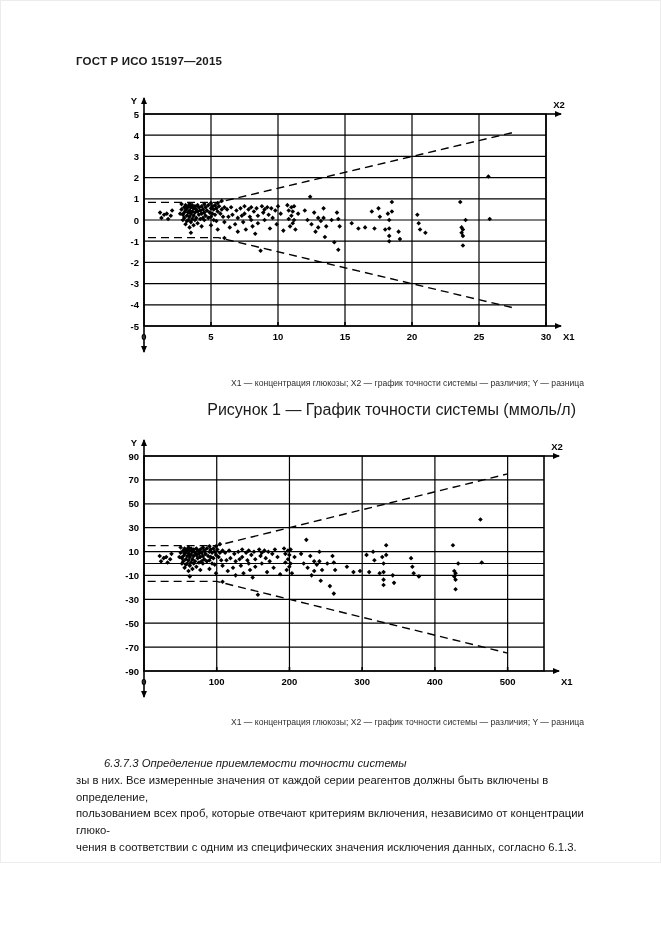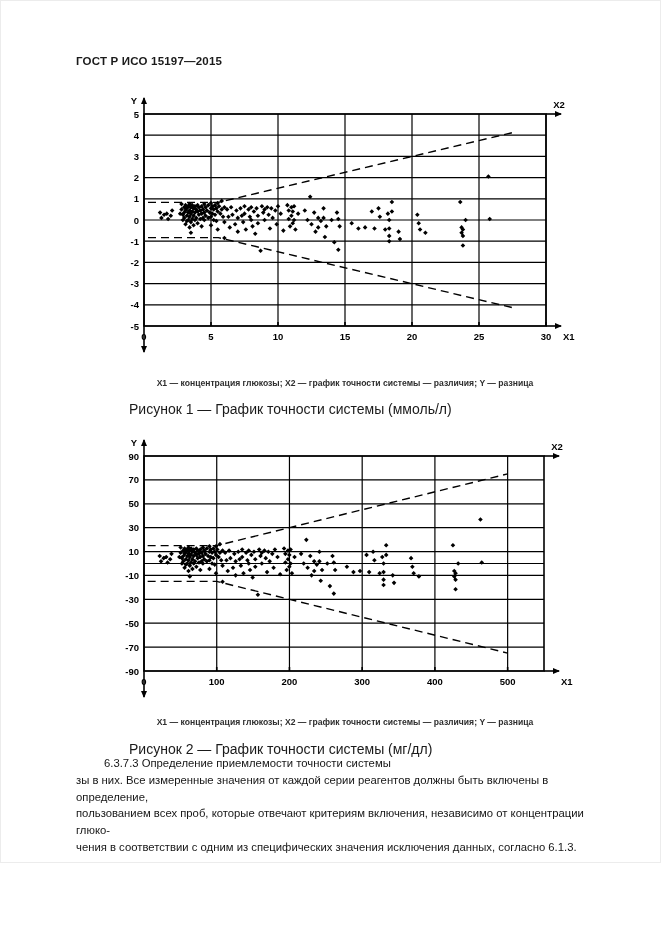--- a/index.html
+++ b/index.html
@@ -3,31 +3,31 @@
 <meta charset="utf-8">
 <style>
   html,body{margin:0;padding:0;background:#fff;}
   .page{position:relative;width:661px;height:863px;background:#ffffff;
         font-family:"Liberation Sans",sans-serif;color:#1a1a1a;
         border:1px solid #ececec;box-sizing:border-box;overflow:hidden;}
   .header{position:absolute;left:75px;top:54px;font-size:11.5px;font-weight:bold;letter-spacing:.2px;}
   .chart{position:absolute;}
   #fig1-chart{left:95px;top:85px;}
   #fig2-chart{left:95px;top:427px;}
-  .fig-caption{position:absolute;left:113px;width:462px;text-align:center;
-               font-size:8.6px;color:#2e2e2e;font-weight:bold;}
+  .fig-caption{position:absolute;left:121px;width:462px;text-align:right;
+               font-size:8.6px;color:#2e2e2e;}
   #fig1-key{top:377px;}
   #fig2-key{top:716px;}
-  .fig-title{position:absolute;left:128px;width:462px;text-align:left;
-             font-size:14px;color:#1a1a1a;}
+  .fig-title{position:absolute;left:113px;width:462px;text-align:right;
+             font-size:16px;color:#1a1a1a;}
   #fig1-title{top:400px;}
   #fig2-title{top:740px;}
   .bodytext{position:absolute;left:75px;top:754px;width:512px;
             font-size:11.3px;line-height:16.8px;color:#161616;}
-  .bodytext .indent{text-indent:28px;}
+  .bodytext .indent{text-indent:28px;font-style:italic;}
   .pagenum{position:absolute;left:75px;top:866px;font-size:10.5px;color:#2a2a2a;}
   svg text{font-family:"Liberation Sans",sans-serif;font-weight:bold;font-size:9.5px;fill:#000;}
 </style>
 </head>
 <body>
 
 <div class="page">
 
   <div class="header">ГОСТ Р ИСО 15197—2015</div>
 
@@ -140,21 +140,20 @@
       <text x="193.45454545454547" y="257" text-anchor="middle">200</text>
       <text x="266.18181818181813" y="257" text-anchor="middle">300</text>
       <text x="338.90909090909093" y="257" text-anchor="middle">400</text>
       <text x="411.6363636363636" y="257" text-anchor="middle">500</text>
       <polyline points="51.63636363636363,117.58333333333334 120.72727272727273,117.58333333333334 411.6363636363636,45.916666666666664" fill="none" stroke="#000000" stroke-width="1.4" stroke-dasharray="8,5"></polyline>
       <polyline points="51.63636363636363,153.41666666666669 120.72727272727273,153.41666666666669 411.6363636363636,225.08333333333331" fill="none" stroke="#000000" stroke-width="1.4" stroke-dasharray="8,5"></polyline>
       <path d="M63.70909090909091,125.67500000000001L66.00909090909092,127.97500000000001L63.70909090909091,130.275L61.409090909090914,127.97500000000001ZM65.01818181818182,131.04999999999998L67.31818181818181,133.35L65.01818181818182,135.65L62.71818181818182,133.35ZM67.63636363636364,127.825L69.93636363636364,130.125L67.63636363636364,132.425L65.33636363636364,130.125ZM70.25454545454545,126.75000000000001L72.55454545454545,129.05L70.25454545454545,131.35000000000002L67.95454545454545,129.05ZM71.56363636363636,132.125L73.86363636363636,134.425L71.56363636363636,136.72500000000002L69.26363636363637,134.425ZM74.18181818181819,128.89999999999998L76.48181818181818,131.2L74.18181818181819,133.5L71.88181818181819,131.2ZM75.4909090909091,123.525L77.7909090909091,125.825L75.4909090909091,128.125L73.1909090909091,125.825ZM83.34545454545454,126.75000000000001L85.64545454545454,129.05L83.34545454545454,131.35000000000002L81.04545454545455,129.05ZM84.65454545454546,117.075L86.95454545454545,119.375L84.65454545454546,121.675L82.35454545454546,119.375ZM84.65454545454546,122.45L86.95454545454545,124.75L84.65454545454546,127.05L82.35454545454546,124.75ZM85.96363636363637,127.825L88.26363636363637,130.125L85.96363636363637,132.425L83.66363636363637,130.125ZM85.96363636363637,133.2L88.26363636363637,135.5L85.96363636363637,137.8L83.66363636363637,135.5ZM87.27272727272728,120.3L89.57272727272728,122.6L87.27272727272728,124.89999999999999L84.97272727272728,122.6ZM87.27272727272728,125.67500000000001L89.57272727272728,127.97500000000001L87.27272727272728,130.275L84.97272727272728,127.97500000000001ZM87.27272727272728,131.04999999999998L89.57272727272728,133.35L87.27272727272728,135.65L84.97272727272728,133.35ZM88.58181818181819,118.15000000000002L90.88181818181819,120.45000000000002L88.58181818181819,122.75000000000001L86.2818181818182,120.45000000000002ZM88.58181818181819,123.525L90.88181818181819,125.825L88.58181818181819,128.125L86.2818181818182,125.825ZM88.58181818181819,137.5L90.88181818181819,139.8L88.58181818181819,142.10000000000002L86.2818181818182,139.8ZM89.89090909090909,121.37499999999999L92.19090909090909,123.67499999999998L89.89090909090909,125.97499999999998L87.5909090909091,123.67499999999998ZM89.89090909090909,128.89999999999998L92.19090909090909,131.2L89.89090909090909,133.5L87.5909090909091,131.2ZM89.89090909090909,134.27499999999998L92.19090909090909,136.575L89.89090909090909,138.875L87.5909090909091,136.575ZM91.2,119.22500000000001L93.5,121.525L91.2,123.825L88.9,121.525ZM91.2,125.67500000000001L93.5,127.97500000000001L91.2,130.275L88.9,127.97500000000001ZM91.2,133.2L93.5,135.5L91.2,137.8L88.9,135.5ZM92.5090909090909,117.075L94.8090909090909,119.375L92.5090909090909,121.675L90.2090909090909,119.375ZM92.5090909090909,123.525L94.8090909090909,125.825L92.5090909090909,128.125L90.2090909090909,125.825ZM92.5090909090909,129.97499999999997L94.8090909090909,132.27499999999998L92.5090909090909,134.575L90.2090909090909,132.27499999999998ZM92.5090909090909,140.725L94.8090909090909,143.025L92.5090909090909,145.32500000000002L90.2090909090909,143.025ZM93.81818181818181,120.3L96.11818181818181,122.6L93.81818181818181,124.89999999999999L91.51818181818182,122.6ZM93.81818181818181,126.75000000000001L96.11818181818181,129.05L93.81818181818181,131.35000000000002L91.51818181818182,129.05ZM93.81818181818181,135.35L96.11818181818181,137.65L93.81818181818181,139.95000000000002L91.51818181818182,137.65ZM93.81818181818181,146.09999999999997L96.11818181818181,148.39999999999998L93.81818181818181,150.7L91.51818181818182,148.39999999999998ZM95.12727272727273,118.15000000000002L97.42727272727272,120.45000000000002L95.12727272727273,122.75000000000001L92.82727272727273,120.45000000000002ZM95.12727272727273,124.6L97.42727272727272,126.89999999999999L95.12727272727273,129.2L92.82727272727273,126.89999999999999ZM95.12727272727273,132.125L97.42727272727272,134.425L95.12727272727273,136.72500000000002L92.82727272727273,134.425ZM96.43636363636364,121.37499999999999L98.73636363636363,123.67499999999998L96.43636363636364,125.97499999999998L94.13636363636364,123.67499999999998ZM96.43636363636364,128.89999999999998L98.73636363636363,131.2L96.43636363636364,133.5L94.13636363636364,131.2ZM96.43636363636364,138.575L98.73636363636363,140.875L96.43636363636364,143.175L94.13636363636364,140.875ZM97.74545454545454,119.22500000000001L100.04545454545453,121.525L97.74545454545454,123.825L95.44545454545454,121.525ZM97.74545454545454,125.67500000000001L100.04545454545453,127.97500000000001L97.74545454545454,130.275L95.44545454545454,127.97500000000001ZM97.74545454545454,133.2L100.04545454545453,135.5L97.74545454545454,137.8L95.44545454545454,135.5ZM99.05454545454546,122.45L101.35454545454546,124.75L99.05454545454546,127.05L96.75454545454546,124.75ZM99.05454545454546,131.04999999999998L101.35454545454546,133.35L99.05454545454546,135.65L96.75454545454546,133.35ZM100.36363636363637,118.15000000000002L102.66363636363637,120.45000000000002L100.36363636363637,122.75000000000001L98.06363636363638,120.45000000000002ZM100.36363636363637,124.6L102.66363636363637,126.89999999999999L100.36363636363637,129.2L98.06363636363638,126.89999999999999ZM100.36363636363637,136.425L102.66363636363637,138.72500000000002L100.36363636363637,141.02500000000003L98.06363636363638,138.72500000000002ZM101.67272727272727,120.3L103.97272727272727,122.6L101.67272727272727,124.89999999999999L99.37272727272727,122.6ZM101.67272727272727,127.825L103.97272727272727,130.125L101.67272727272727,132.425L99.37272727272727,130.125ZM102.98181818181818,123.525L105.28181818181818,125.825L102.98181818181818,128.125L100.68181818181819,125.825ZM102.98181818181818,132.125L105.28181818181818,134.425L102.98181818181818,136.72500000000002L100.68181818181819,134.425ZM104.29090909090908,119.22500000000001L106.59090909090908,121.525L104.29090909090908,123.825L101.99090909090908,121.525ZM104.29090909090908,126.75000000000001L106.59090909090908,129.05L104.29090909090908,131.35000000000002L101.99090909090908,129.05ZM104.29090909090908,139.64999999999998L106.59090909090908,141.95L104.29090909090908,144.25L101.99090909090908,141.95ZM105.60000000000001,122.45L107.9,124.75L105.60000000000001,127.05L103.30000000000001,124.75ZM105.60000000000001,131.04999999999998L107.9,133.35L105.60000000000001,135.65L103.30000000000001,133.35ZM106.9090909090909,117.075L109.2090909090909,119.375L106.9090909090909,121.675L104.60909090909091,119.375ZM106.9090909090909,125.67500000000001L109.2090909090909,127.97500000000001L106.9090909090909,130.275L104.60909090909091,127.97500000000001ZM106.9090909090909,133.2L109.2090909090909,135.5L106.9090909090909,137.8L104.60909090909091,135.5ZM108.21818181818182,120.3L110.51818181818182,122.6L108.21818181818182,124.89999999999999L105.91818181818182,122.6ZM108.21818181818182,128.89999999999998L110.51818181818182,131.2L108.21818181818182,133.5L105.91818181818182,131.2ZM109.52727272727273,123.525L111.82727272727273,125.825L109.52727272727273,128.125L107.22727272727273,125.825ZM110.83636363636364,118.15000000000002L113.13636363636364,120.45000000000002L110.83636363636364,122.75000000000001L108.53636363636365,120.45000000000002ZM110.83636363636364,131.04999999999998L113.13636363636364,133.35L110.83636363636364,135.65L108.53636363636365,133.35ZM112.14545454545456,125.67500000000001L114.44545454545455,127.97500000000001L112.14545454545456,130.275L109.84545454545456,127.97500000000001ZM113.45454545454545,116L115.75454545454545,118.3L113.45454545454545,120.6L111.15454545454546,118.3ZM113.45454545454545,121.37499999999999L115.75454545454545,123.67499999999998L113.45454545454545,125.97499999999998L111.15454545454546,123.67499999999998ZM113.45454545454545,129.97499999999997L115.75454545454545,132.27499999999998L113.45454545454545,134.575L111.15454545454546,132.27499999999998ZM113.45454545454545,138.575L115.75454545454545,140.875L113.45454545454545,143.175L111.15454545454546,140.875ZM114.76363636363635,119.22500000000001L117.06363636363635,121.525L114.76363636363635,123.825L112.46363636363635,121.525ZM114.76363636363635,126.75000000000001L117.06363636363635,129.05L114.76363636363635,131.35000000000002L112.46363636363635,129.05ZM116.07272727272728,122.45L118.37272727272727,124.75L116.07272727272728,127.05L113.77272727272728,124.75ZM116.07272727272728,133.2L118.37272727272727,135.5L116.07272727272728,137.8L113.77272727272728,135.5ZM117.38181818181818,118.15000000000002L119.68181818181817,120.45000000000002L117.38181818181818,122.75000000000001L115.08181818181818,120.45000000000002ZM117.38181818181818,127.825L119.68181818181817,130.125L117.38181818181818,132.425L115.08181818181818,130.125ZM118.69090909090909,121.37499999999999L120.99090909090908,123.67499999999998L118.69090909090909,125.97499999999998L116.39090909090909,123.67499999999998ZM118.69090909090909,134.27499999999998L120.99090909090908,136.575L118.69090909090909,138.875L116.39090909090909,136.575ZM120,116L122.3,118.3L120,120.6L117.7,118.3ZM120,124.6L122.3,126.89999999999999L120,129.2L117.7,126.89999999999999ZM120,142.87499999999997L122.3,145.17499999999998L120,147.475L117.7,145.17499999999998ZM121.3090909090909,119.22500000000001L123.6090909090909,121.525L121.3090909090909,123.825L119.0090909090909,121.525ZM122.61818181818182,126.75000000000001L124.91818181818182,129.05L122.61818181818182,131.35000000000002L120.31818181818183,129.05ZM123.92727272727272,113.85L126.22727272727272,116.14999999999999L123.92727272727272,118.44999999999999L121.62727272727273,116.14999999999999ZM123.92727272727272,122.45L126.22727272727272,124.75L123.92727272727272,127.05L121.62727272727273,124.75ZM125.23636363636363,129.97499999999997L127.53636363636363,132.27499999999998L125.23636363636363,134.575L122.93636363636364,132.27499999999998ZM126.54545454545455,120.3L128.84545454545454,122.6L126.54545454545455,124.89999999999999L124.24545454545455,122.6ZM126.54545454545455,135.35L128.84545454545454,137.65L126.54545454545455,139.95000000000002L124.24545454545455,137.65ZM126.54545454545455,151.47499999999997L128.84545454545454,153.77499999999998L126.54545454545455,156.075L124.24545454545455,153.77499999999998ZM129.16363636363639,122.45L131.4636363636364,124.75L129.16363636363639,127.05L126.86363636363639,124.75ZM130.47272727272727,129.97499999999997L132.77272727272728,132.27499999999998L130.47272727272727,134.575L128.17272727272726,132.27499999999998ZM131.78181818181818,140.725L134.0818181818182,143.025L131.78181818181818,145.32500000000002L129.48181818181817,143.025ZM133.0909090909091,120.3L135.3909090909091,122.6L133.0909090909091,124.89999999999999L130.79090909090908,122.6ZM134.4,127.825L136.70000000000002,130.125L134.4,132.425L132.1,130.125ZM137.0181818181818,137.5L139.3181818181818,139.8L137.0181818181818,142.10000000000002L134.7181818181818,139.8ZM138.3272727272727,123.525L140.62727272727273,125.825L138.3272727272727,128.125L136.0272727272727,125.825ZM139.63636363636363,131.04999999999998L141.93636363636364,133.35L139.63636363636363,135.65L137.33636363636361,133.35ZM139.63636363636363,145.025L141.93636363636364,147.32500000000002L139.63636363636363,149.62500000000003L137.33636363636361,147.32500000000002ZM142.25454545454545,121.37499999999999L144.55454545454546,123.67499999999998L142.25454545454545,125.97499999999998L139.95454545454544,123.67499999999998ZM143.56363636363636,128.89999999999998L145.86363636363637,131.2L143.56363636363636,133.5L141.26363636363635,131.2ZM144.87272727272727,135.35L147.1727272727273,137.65L144.87272727272727,139.95000000000002L142.57272727272726,137.65ZM146.1818181818182,119.22500000000001L148.4818181818182,121.525L146.1818181818182,123.825L143.88181818181818,121.525ZM146.1818181818182,126.75000000000001L148.4818181818182,129.05L146.1818181818182,131.35000000000002L143.88181818181818,129.05ZM147.49090909090907,142.87499999999997L149.79090909090908,145.17499999999998L147.49090909090907,147.475L145.19090909090906,145.17499999999998ZM150.10909090909092,122.45L152.40909090909093,124.75L150.10909090909092,127.05L147.8090909090909,124.75ZM151.41818181818184,129.97499999999997L153.71818181818185,132.27499999999998L151.41818181818184,134.575L149.11818181818182,132.27499999999998ZM152.72727272727275,120.3L155.02727272727276,122.6L152.72727272727275,124.89999999999999L150.42727272727274,122.6ZM152.72727272727275,133.2L155.02727272727276,135.5L152.72727272727275,137.8L150.42727272727274,135.5ZM154.0363636363636,139.64999999999998L156.33636363636361,141.95L154.0363636363636,144.25L151.7363636363636,141.95ZM155.34545454545454,124.6L157.64545454545456,126.89999999999999L155.34545454545454,129.2L153.04545454545453,126.89999999999999ZM156.65454545454543,147.175L158.95454545454544,149.47500000000002L156.65454545454543,151.77500000000003L154.35454545454542,149.47500000000002ZM157.96363636363637,121.37499999999999L160.26363636363638,123.67499999999998L157.96363636363637,125.97499999999998L155.66363636363636,123.67499999999998ZM159.27272727272728,128.89999999999998L161.5727272727273,131.2L159.27272727272728,133.5L156.97272727272727,131.2ZM159.27272727272728,136.425L161.5727272727273,138.72500000000002L159.27272727272728,141.02500000000003L156.97272727272727,138.72500000000002ZM161.89090909090908,164.375L164.1909090909091,166.675L161.89090909090908,168.97500000000002L159.59090909090907,166.675ZM163.20000000000002,119.22500000000001L165.50000000000003,121.525L163.20000000000002,123.825L160.9,121.525ZM164.5090909090909,125.67500000000001L166.8090909090909,127.97500000000001L164.5090909090909,130.275L162.2090909090909,127.97500000000001ZM165.8181818181818,122.45L168.11818181818182,124.75L165.8181818181818,127.05L163.5181818181818,124.75ZM165.8181818181818,133.2L168.11818181818182,135.5L165.8181818181818,137.8L163.5181818181818,135.5ZM168.43636363636364,120.3L170.73636363636365,122.6L168.43636363636364,124.89999999999999L166.13636363636363,122.6ZM169.74545454545455,127.825L172.04545454545456,130.125L169.74545454545455,132.425L167.44545454545454,130.125ZM171.05454545454546,141.8L173.35454545454547,144.10000000000002L171.05454545454546,146.40000000000003L168.75454545454545,144.10000000000002ZM172.36363636363637,121.37499999999999L174.66363636363639,123.67499999999998L172.36363636363637,125.97499999999998L170.06363636363636,123.67499999999998ZM173.6727272727273,131.04999999999998L175.9727272727273,133.35L173.6727272727273,135.65L171.37272727272727,133.35ZM176.2909090909091,123.525L178.59090909090912,125.825L176.2909090909091,128.125L173.9909090909091,125.825ZM177.6,137.5L179.9,139.8L177.6,142.10000000000002L175.29999999999998,139.8ZM178.9090909090909,119.22500000000001L181.20909090909092,121.525L178.9090909090909,123.825L176.6090909090909,121.525ZM181.5272727272727,126.75000000000001L183.8272727272727,129.05L181.5272727272727,131.35000000000002L179.2272727272727,129.05ZM184.14545454545456,143.95L186.44545454545457,146.25L184.14545454545456,148.55L181.84545454545454,146.25ZM188.07272727272726,118.15000000000002L190.37272727272727,120.45000000000002L188.07272727272726,122.75000000000001L185.77272727272725,120.45000000000002ZM189.38181818181818,123.525L191.6818181818182,125.825L189.38181818181818,128.125L187.08181818181816,125.825ZM189.38181818181818,132.125L191.6818181818182,134.425L189.38181818181818,136.72500000000002L187.08181818181816,134.425ZM190.69090909090912,139.64999999999998L192.99090909090913,141.95L190.69090909090912,144.25L188.3909090909091,141.95ZM192,120.3L194.3,122.6L192,124.89999999999999L189.7,122.6ZM192,128.89999999999998L194.3,131.2L192,133.5L189.7,131.2ZM193.3090909090909,124.6L195.60909090909092,126.89999999999999L193.3090909090909,129.2L191.0090909090909,126.89999999999999ZM193.3090909090909,136.425L195.60909090909092,138.72500000000002L193.3090909090909,141.02500000000003L191.0090909090909,138.72500000000002ZM194.6181818181818,119.22500000000001L196.9181818181818,121.525L194.6181818181818,123.825L192.31818181818178,121.525ZM194.6181818181818,133.2L196.9181818181818,135.5L194.6181818181818,137.8L192.31818181818178,135.5ZM195.92727272727274,142.87499999999997L198.22727272727275,145.17499999999998L195.92727272727274,147.475L193.62727272727273,145.17499999999998ZM198.54545454545453,126.75000000000001L200.84545454545454,129.05L198.54545454545453,131.35000000000002L196.24545454545452,129.05ZM205.0909090909091,123.525L207.3909090909091,125.825L205.0909090909091,128.125L202.79090909090908,125.825ZM207.70909090909092,133.2L210.00909090909093,135.5L207.70909090909092,137.8L205.4090909090909,135.5ZM210.32727272727274,109.55000000000001L212.62727272727275,111.85000000000001L210.32727272727274,114.15L208.02727272727273,111.85000000000001ZM211.63636363636365,137.5L213.93636363636367,139.8L211.63636363636365,142.10000000000002L209.33636363636364,139.8ZM214.25454545454545,125.67500000000001L216.55454545454546,127.97500000000001L214.25454545454545,130.275L211.95454545454544,127.97500000000001ZM215.56363636363636,145.025L217.86363636363637,147.32500000000002L215.56363636363636,149.62500000000003L213.26363636363635,147.32500000000002ZM218.1818181818182,131.04999999999998L220.4818181818182,133.35L218.1818181818182,135.65L215.88181818181818,133.35ZM218.1818181818182,140.725L220.4818181818182,143.025L218.1818181818182,145.32500000000002L215.88181818181818,143.025ZM220.8,134.27499999999998L223.10000000000002,136.575L220.8,138.875L218.5,136.575ZM223.41818181818184,121.37499999999999L225.71818181818185,123.67499999999998L223.41818181818184,125.97499999999998L221.11818181818182,123.67499999999998ZM223.41818181818184,131.04999999999998L225.71818181818185,133.35L223.41818181818184,135.65L221.11818181818182,133.35ZM224.72727272727272,150.4L227.02727272727273,152.70000000000002L224.72727272727272,155.00000000000003L222.4272727272727,152.70000000000002ZM226.0363636363636,139.64999999999998L228.33636363636361,141.95L226.0363636363636,144.25L223.7363636363636,141.95ZM231.27272727272728,133.2L233.5727272727273,135.5L231.27272727272728,137.8L228.97272727272727,135.5ZM233.89090909090908,155.77499999999998L236.1909090909091,158.075L233.89090909090908,160.375L231.59090909090907,158.075ZM236.5090909090909,125.67500000000001L238.8090909090909,127.97500000000001L236.5090909090909,130.275L234.2090909090909,127.97500000000001ZM237.8181818181818,132.125L240.11818181818182,134.425L237.8181818181818,136.72500000000002L235.5181818181818,134.425ZM237.8181818181818,163.29999999999998L240.11818181818182,165.6L237.8181818181818,167.9L235.5181818181818,165.6ZM239.12727272727275,139.64999999999998L241.42727272727276,141.95L239.12727272727275,144.25L236.82727272727274,141.95ZM250.90909090909093,136.425L253.20909090909095,138.72500000000002L250.90909090909093,141.02500000000003L248.60909090909092,138.72500000000002ZM257.4545454545455,141.8L259.7545454545455,144.10000000000002L257.4545454545455,146.40000000000003L255.15454545454548,144.10000000000002ZM264,140.725L266.3,143.025L264,145.32500000000002L261.7,143.025ZM270.54545454545456,124.6L272.8454545454546,126.89999999999999L270.54545454545456,129.2L268.24545454545455,126.89999999999999ZM273.16363636363633,141.8L275.46363636363634,144.10000000000002L273.16363636363633,146.40000000000003L270.8636363636363,144.10000000000002ZM277.0909090909091,121.37499999999999L279.39090909090913,123.67499999999998L277.0909090909091,125.97499999999998L274.7909090909091,123.67499999999998ZM278.40000000000003,129.97499999999997L280.70000000000005,132.27499999999998L278.40000000000003,134.575L276.1,132.27499999999998ZM283.6363636363636,142.87499999999997L285.93636363636364,145.17499999999998L283.6363636363636,147.475L281.3363636363636,145.17499999999998ZM286.2545454545454,126.75000000000001L288.5545454545454,129.05L286.2545454545454,131.35000000000002L283.9545454545454,129.05ZM287.5636363636364,133.2L289.86363636363643,135.5L287.5636363636364,137.8L285.2636363636364,135.5ZM287.5636363636364,141.8L289.86363636363643,144.10000000000002L287.5636363636364,146.40000000000003L285.2636363636364,144.10000000000002ZM287.5636363636364,149.325L289.86363636363643,151.625L287.5636363636364,153.925L285.2636363636364,151.625ZM287.5636363636364,154.7L289.86363636363643,157L287.5636363636364,159.3L285.2636363636364,157ZM290.1818181818182,114.92500000000001L292.4818181818182,117.22500000000001L290.1818181818182,119.525L287.8818181818182,117.22500000000001ZM290.1818181818182,124.6L292.4818181818182,126.89999999999999L290.1818181818182,129.2L287.8818181818182,126.89999999999999ZM296.72727272727275,145.025L299.02727272727276,147.32500000000002L296.72727272727275,149.62500000000003L294.42727272727274,147.32500000000002ZM298.03636363636366,152.54999999999998L300.33636363636367,154.85L298.03636363636366,157.15L295.73636363636365,154.85ZM315.0545454545454,127.825L317.3545454545454,130.125L315.0545454545454,132.425L312.7545454545454,130.125ZM316.3636363636364,136.425L318.6636363636364,138.72500000000002L316.3636363636364,141.02500000000003L314.06363636363636,138.72500000000002ZM317.6727272727273,142.87499999999997L319.9727272727273,145.17499999999998L317.6727272727273,147.475L315.3727272727273,145.17499999999998ZM322.9090909090909,146.09999999999997L325.2090909090909,148.39999999999998L322.9090909090909,150.7L320.60909090909087,148.39999999999998ZM356.94545454545454,114.92500000000001L359.24545454545455,117.22500000000001L356.94545454545454,119.525L354.6454545454545,117.22500000000001ZM358.25454545454545,140.725L360.55454545454546,143.025L358.25454545454545,145.32500000000002L355.95454545454544,143.025ZM358.25454545454545,146.09999999999997L360.55454545454546,148.39999999999998L358.25454545454545,150.7L355.95454545454544,148.39999999999998ZM359.5636363636364,142.87499999999997L361.86363636363643,145.17499999999998L359.5636363636364,147.475L357.2636363636364,145.17499999999998ZM359.5636363636364,149.325L361.86363636363643,151.625L359.5636363636364,153.925L357.2636363636364,151.625ZM359.5636363636364,159L361.86363636363643,161.3L359.5636363636364,163.60000000000002L357.2636363636364,161.3ZM362.1818181818182,133.2L364.4818181818182,135.5L362.1818181818182,137.8L359.8818181818182,135.5ZM384.4363636363636,89.125L386.7363636363636,91.425L384.4363636363636,93.725L382.13636363636357,91.425ZM385.74545454545455,132.125L388.04545454545456,134.425L385.74545454545455,136.72500000000002L383.44545454545454,134.425Z" fill="#000000"></path>
     </svg>
 
   <div id="fig2-key" class="fig-caption">X1 — концентрация глюкозы; X2 — график точности системы — различия; Y — разница</div>
-  <div id="fig2-title" class="fig-title">Рисунок 2 — График точности системы (мг/дл)</div>
 
   <div class="bodytext">
     <div class="indent">6.3.7.3 Определение приемлемости точности системы</div>
     <div id="section-body">
         <div>зы в них. Все измеренные значения от каждой серии реагентов должны быть включены в определение,</div>
         <div>пользованием всех проб, которые отвечают критериям включения, независимо от концентрации глюко-</div>
         <div>чения в соответствии с одним из специфических значения исключения данных, согласно 6.1.3.</div>
       </div>
   </div>
 

